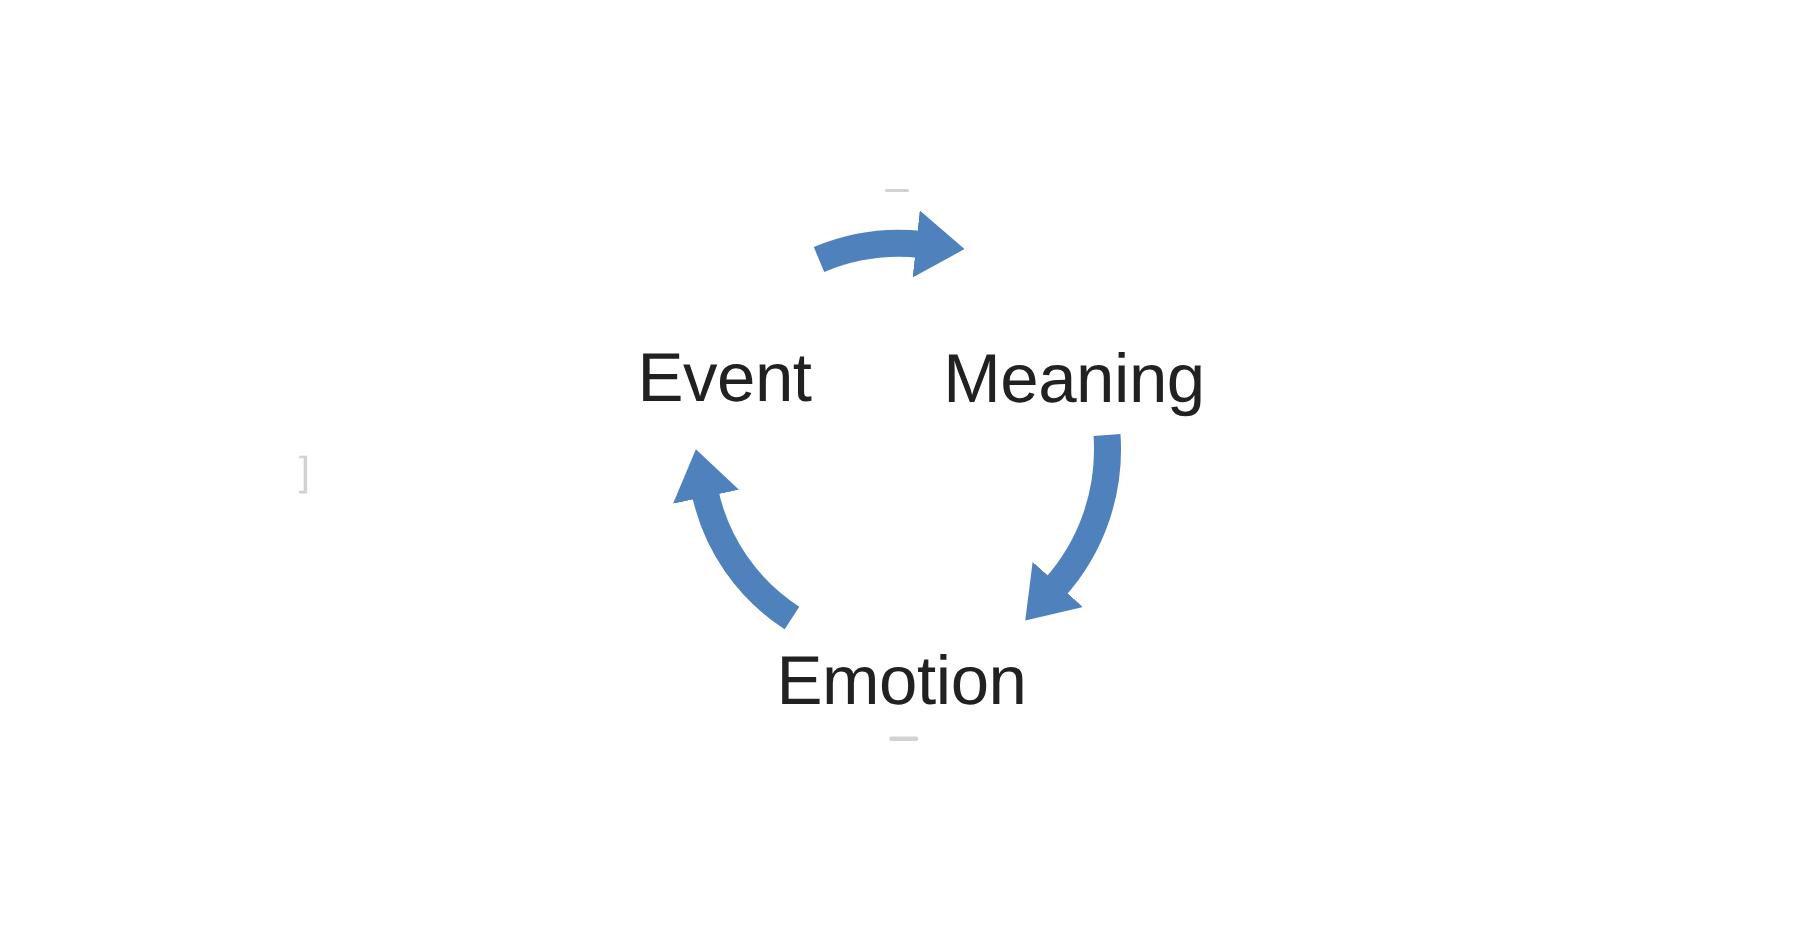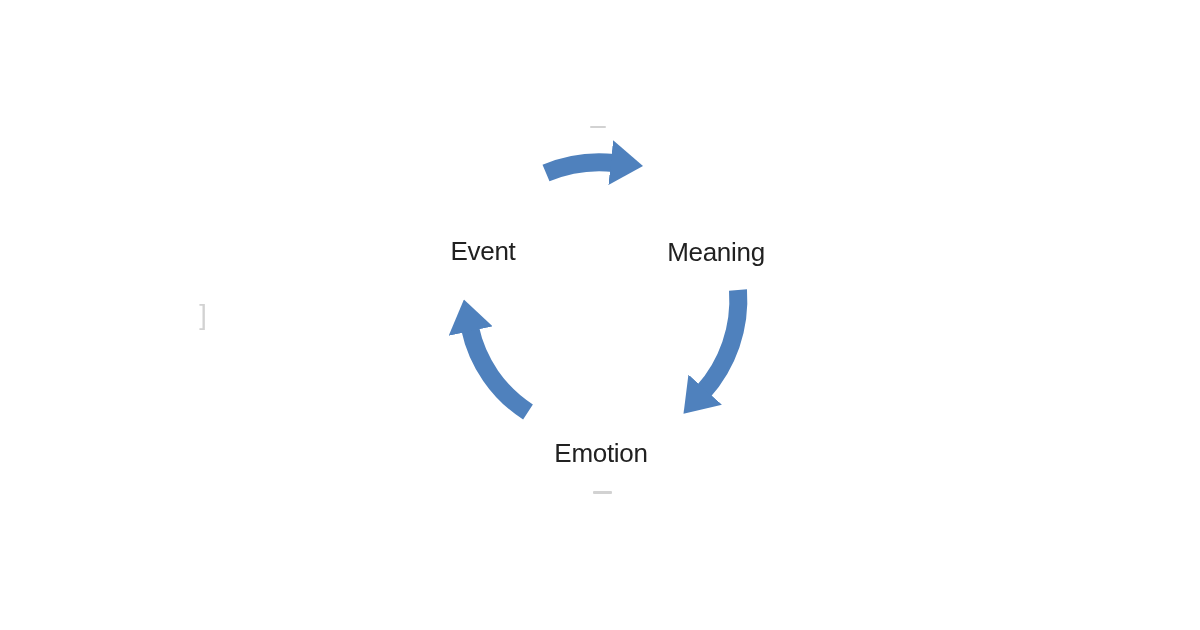--- a/index.html
+++ b/index.html
@@ -29,21 +29,21 @@
     stroke-width: 18;
     stroke-linecap: butt;
   }
   .arrowhead-shape {
     fill: var(--color-arrow, #4f81bd);
   }
   .node-label {
     position: absolute;
     transform: translate(-50%, -50%);
     white-space: nowrap;
-    font-size: 26px;
+    font-size: 46px;
     font-weight: 400;
     letter-spacing: -0.3px;
     color: var(--color-text, #212121);
     line-height: 1;
   }
   .artifact-bracket {
     position: absolute;
     transform: translate(-50%, -50%);
     font-size: 27px;
     font-weight: 400;

